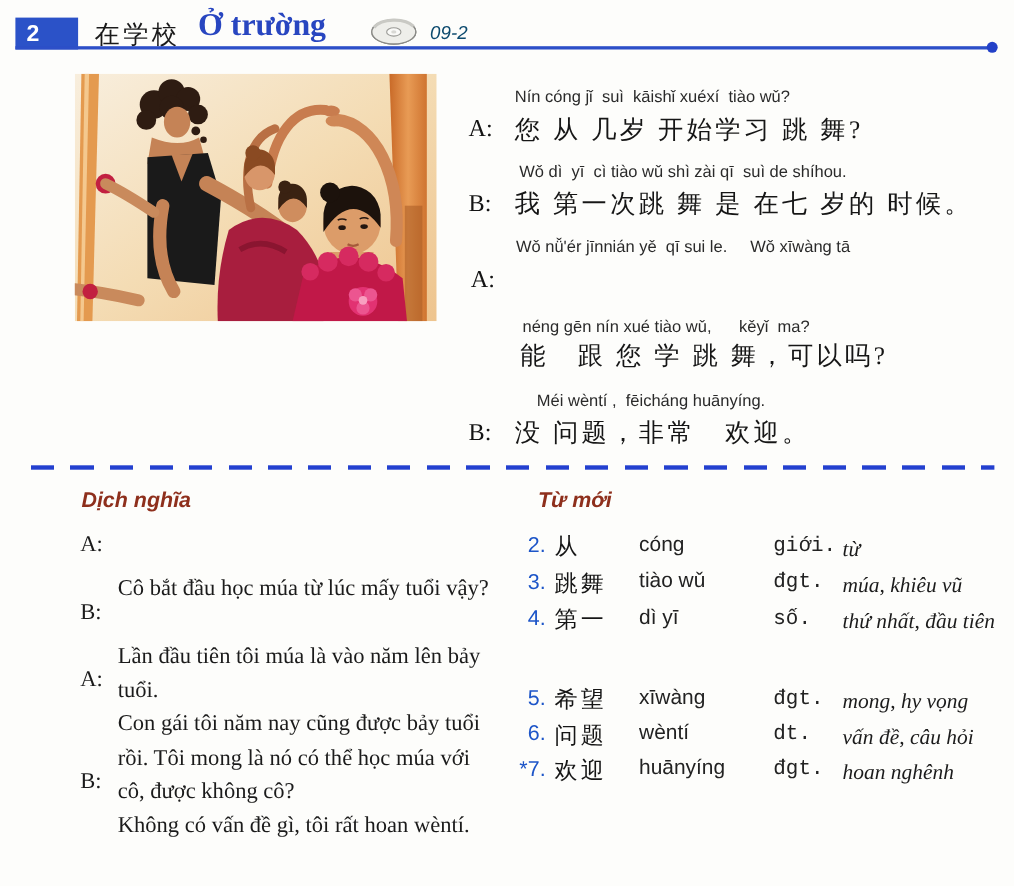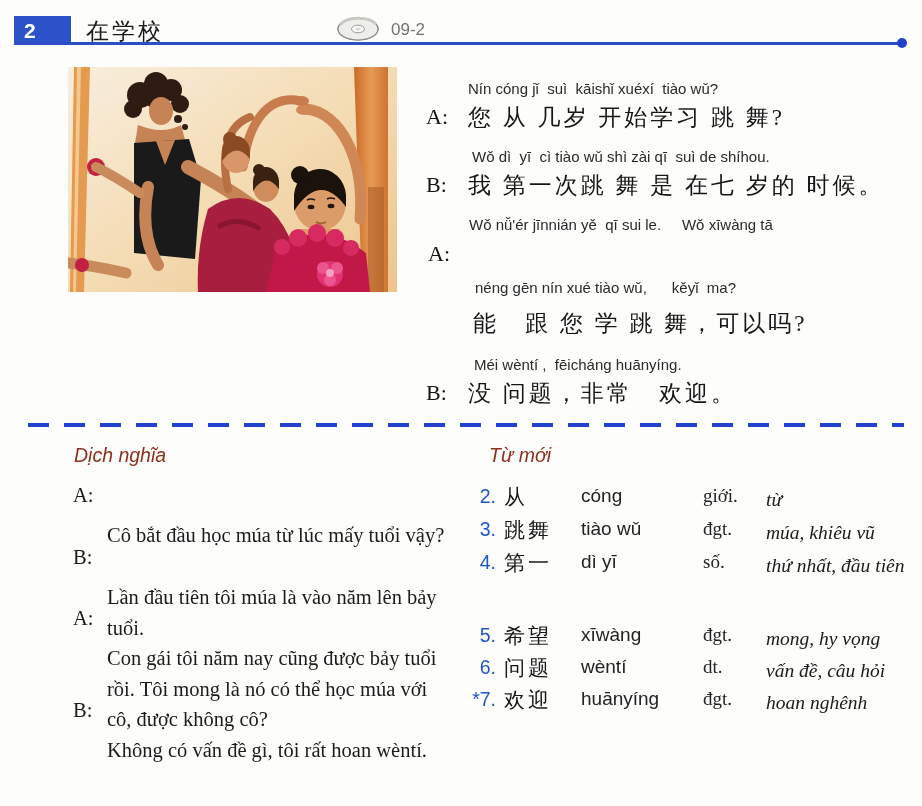--- a/index.html
+++ b/index.html
@@ -10,60 +10,61 @@
   
   .lesson-box{position:absolute;left:14px;top:16px;width:57px;height:29px;background:#2b52c8;}
   .lesson-box span{display:block;color:#ffffff;font-family:"Liberation Sans","DejaVu Sans",sans-serif;
     font-size:21px;font-weight:bold;line-height:29px;padding-left:10px;}
   .title-zh{position:absolute;left:86px;top:16px;font-size:23px;letter-spacing:3px;color:#1a1a1a;}
   .title-vn{position:absolute;left:180px;top:7px;font-size:29px;font-weight:bold;color:#2846c0;}
   .header-line{position:absolute;left:14px;top:42px;width:889px;height:3px;background:#2c4fc8;}
   .header-dot{position:absolute;left:897px;top:38px;width:10px;height:10px;border-radius:50%;background:#2341c8;}
   .cd-icon{position:absolute;left:336px;top:16px;}
   .track-label{position:absolute;left:391px;top:20px;font-family:"Liberation Sans","DejaVu Sans",sans-serif;
-    font-size:17px;color:#737373;}
+    font-style:italic;font-size:17px;color:#0c4a6e;}
   
   .photo{position:absolute;left:68px;top:67px;width:329px;height:225px;}
   
   .pinyin{position:absolute;font-family:"Liberation Sans","DejaVu Sans",sans-serif;
     font-size:15px;color:#2a2a2a;white-space:pre;}
   .speaker{position:absolute;font-size:22px;color:#141414;}
   .hanzi-line{position:absolute;font-size:23px;color:#161616;white-space:pre;letter-spacing:3px;}
   
   .divider{position:absolute;left:28px;top:423px;width:876px;height:4px;
     background:repeating-linear-gradient(90deg,#2340cf 0 21px,transparent 21px 36px);}
   
   .sec-heading{position:absolute;font-family:"Liberation Sans","DejaVu Sans",sans-serif;
-    font-style:italic;font-weight:400;font-size:19.5px;color:#8e2f1c;}
+    font-style:italic;font-weight:700;font-size:19.5px;color:#8e2f1c;}
   
   .tr-item{position:absolute;left:73px;width:378px;display:flex;
     font-size:20.5px;line-height:30.5px;color:#1b1b1b;}
   .tr-item .lbl{width:34px;flex:0 0 34px;}
   .tr-item .txt{flex:1;margin-top:40px;}
   
   .v-row{position:absolute;left:0;top:0;width:922px;height:30px;}
   .v-num{position:absolute;left:452px;width:44px;text-align:right;color:#1d55c8;
     font-family:"Liberation Sans","DejaVu Sans",sans-serif;font-size:19.5px;top:2px;}
   .v-hz{position:absolute;left:504px;font-size:21px;letter-spacing:3px;color:#161616;top:0;}
   .v-py{position:absolute;left:581px;font-family:"Liberation Sans","DejaVu Sans",sans-serif;
     font-size:19px;color:#222;top:2px;}
-  .v-pos{position:absolute;left:703px;font-family:Liberation Serif, serif;
+  .v-pos{position:absolute;left:703px;font-family:Liberation Mono, monospace;
     font-size:19px;color:#222;top:2px;}
   .v-mean{position:absolute;left:766px;width:160px;font-style:italic;font-size:19.5px;
     line-height:32px;color:#1b1b1b;top:1px;}
 </style>
 </head>
 <body>
 
 <div class="page">
 
   <div class="lesson-box">
     <span>2</span>
   </div>
   <div class="title-zh">在学校</div>
+  <div class="title-vn">Ở trường</div>
   <div class="header-line"></div>
   <div class="header-dot"></div>
   <span class="cd-icon">
     <svg width="46" height="27" viewBox="0 0 46 27">
       <ellipse cx="22" cy="13" rx="20" ry="11" fill="#ececе8" stroke="#8a8a86" stroke-width="1.2"></ellipse>
       <ellipse cx="22" cy="13" rx="20" ry="11" fill="#eeeeea" stroke="#8a8a86" stroke-width="1.2"></ellipse>
       <path d="M4,9 A20 11 0 0 1 40,8" fill="none" stroke="#c9c9c4" stroke-width="3"></path>
       <ellipse cx="22" cy="13" rx="6.5" ry="3.8" fill="#fafaf8" stroke="#9a9a96" stroke-width="1"></ellipse>
       <ellipse cx="22" cy="13" rx="2.4" ry="1.5" fill="#d8d8d4"></ellipse>
     </svg>
@@ -162,24 +163,24 @@
   <div class="speaker" style="left:426px;top:104px">A:</div>
   <div class="hanzi-line" style="left:468px;top:102px">您 从 几岁 开始学习 跳 舞?</div>
 
   <div class="pinyin" style="left:472px;top:148px">Wǒ dì  yī  cì tiào wǔ shì zài qī  suì de shíhou.</div>
   <div class="speaker" style="left:426px;top:172px">B:</div>
   <div class="hanzi-line" style="left:468px;top:170px">我 第一次跳 舞 是 在七 岁的 时候。</div>
 
   <div class="pinyin" style="left:469px;top:216px">Wǒ nǚ'ér jīnnián yě  qī sui le.     Wǒ xīwàng tā</div>
   <div class="speaker" style="left:428px;top:241px">A:</div>
 
-  <div class="pinyin" style="left:475px;top:279px">néng gēn nín xué tiào wǔ,      kěyǐ  ma?</div>
+  <div class="pinyin" style="left:475px;top:289px">néng gēn nín xué tiào wǔ,      kěyǐ  ma?</div>
   <div class="hanzi-line" style="left:473px;top:308px">能   跟 您 学 跳 舞，可以吗?</div>
 
-  <div class="pinyin" style="left:474px;top:356px">Méi wèntí ,  fēicháng huānyíng.</div>
+  <div class="pinyin" style="left:488px;top:356px">Méi wèntí ,  fēicháng huānyíng.</div>
   <div class="speaker" style="left:426px;top:380px">B:</div>
   <div class="hanzi-line" style="left:468px;top:378px">没 问题，非常   欢迎。</div>
 
   <div class="divider"></div>
 
   <div class="sec-heading" style="left:74px;top:444px">Dịch nghĩa</div>
 
   <div class="tr-item" style="top:480px">
     <span class="lbl">A:</span>
     <span class="txt">Cô bắt đầu học múa từ lúc mấy tuổi vậy?</span>

